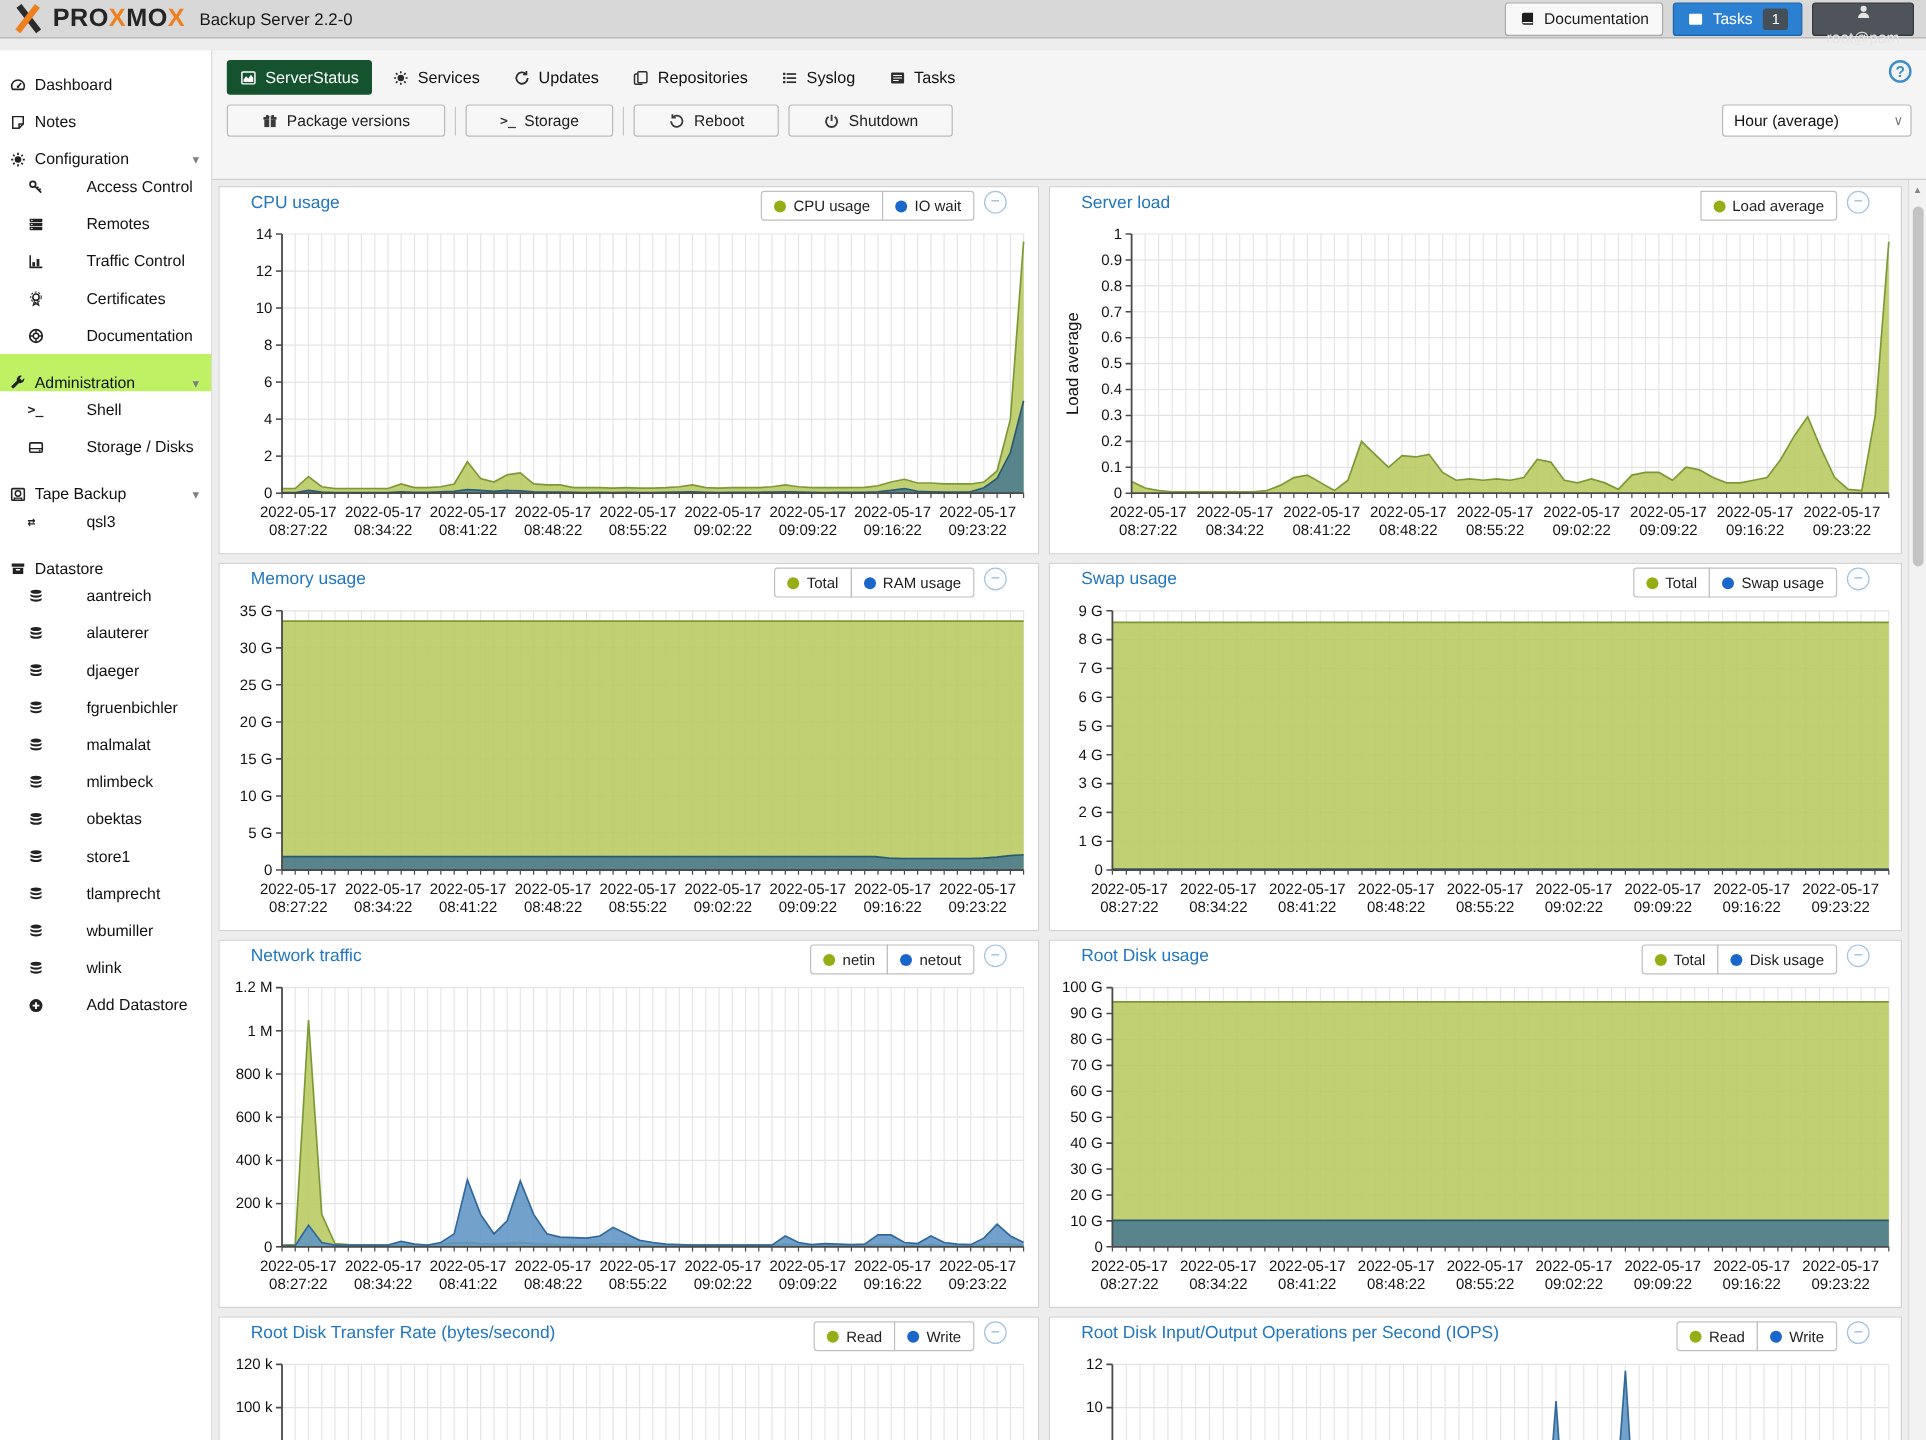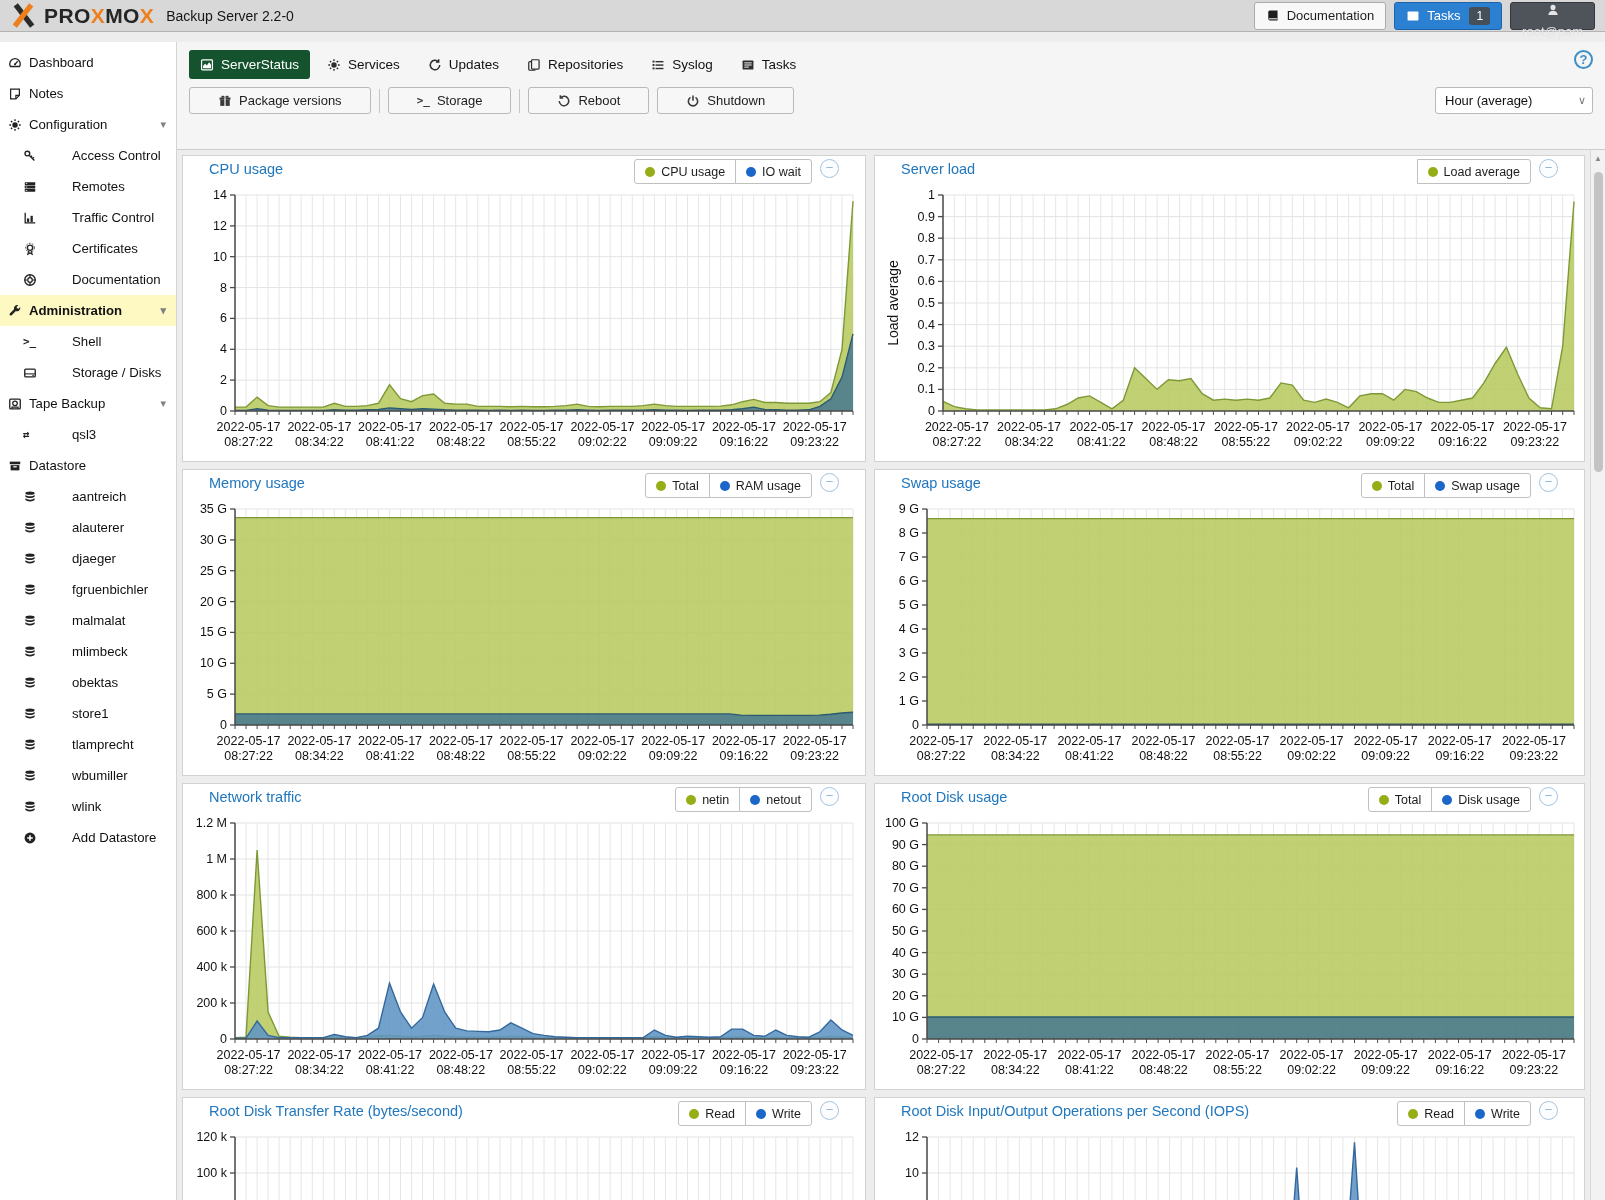--- a/index.html
+++ b/index.html
@@ -33,23 +33,23 @@
   .tbic { display:inline-flex; } .tbic svg { width:14px; height:14px; }
   .tb-caret { font-size:10px; opacity:.85; margin-left:2px; }
 
   
   #sidebar {
     position:absolute; top:42px; left:0; bottom:0; width:177px;
     background:#fff; border-right:1px solid #d4d4d4; padding-top:5px;
   }
   #side-list { list-style:none; margin:0; padding:0; }
   .side-item { height:31px; display:flex; align-items:center; font-size:13.2px; color:#111; cursor:default; }
-  .side-item.ind0 { padding-left:8px; }
+  .side-item.ind0 { padding-left:8px;align-items:flex-end; }
   .side-item.ind1 { padding-left:23px;gap:28px; }
-  .side-item.sel { background:#fef9c3;font-weight:bold; }
+  .side-item.sel { background:#bef264; }
   .sic { width:21px; display:inline-flex; color:#222; }
   .sic svg { width:14px; height:14px; }
   .txtic { font-family:"DejaVu Sans Mono", monospace; font-weight:bold; font-size:11px; }
   .scaret { margin-left:auto; padding-right:10px; color:#808080; font-size:11px; }
 
   
   #main { position:absolute; top:42px; left:177px; right:0; bottom:0; }
   #content-head {
     position:relative; height:108px; background:#f5f5f5;
     border-bottom:1px solid #cdcdcd; padding:8px 12px 0 12px;

